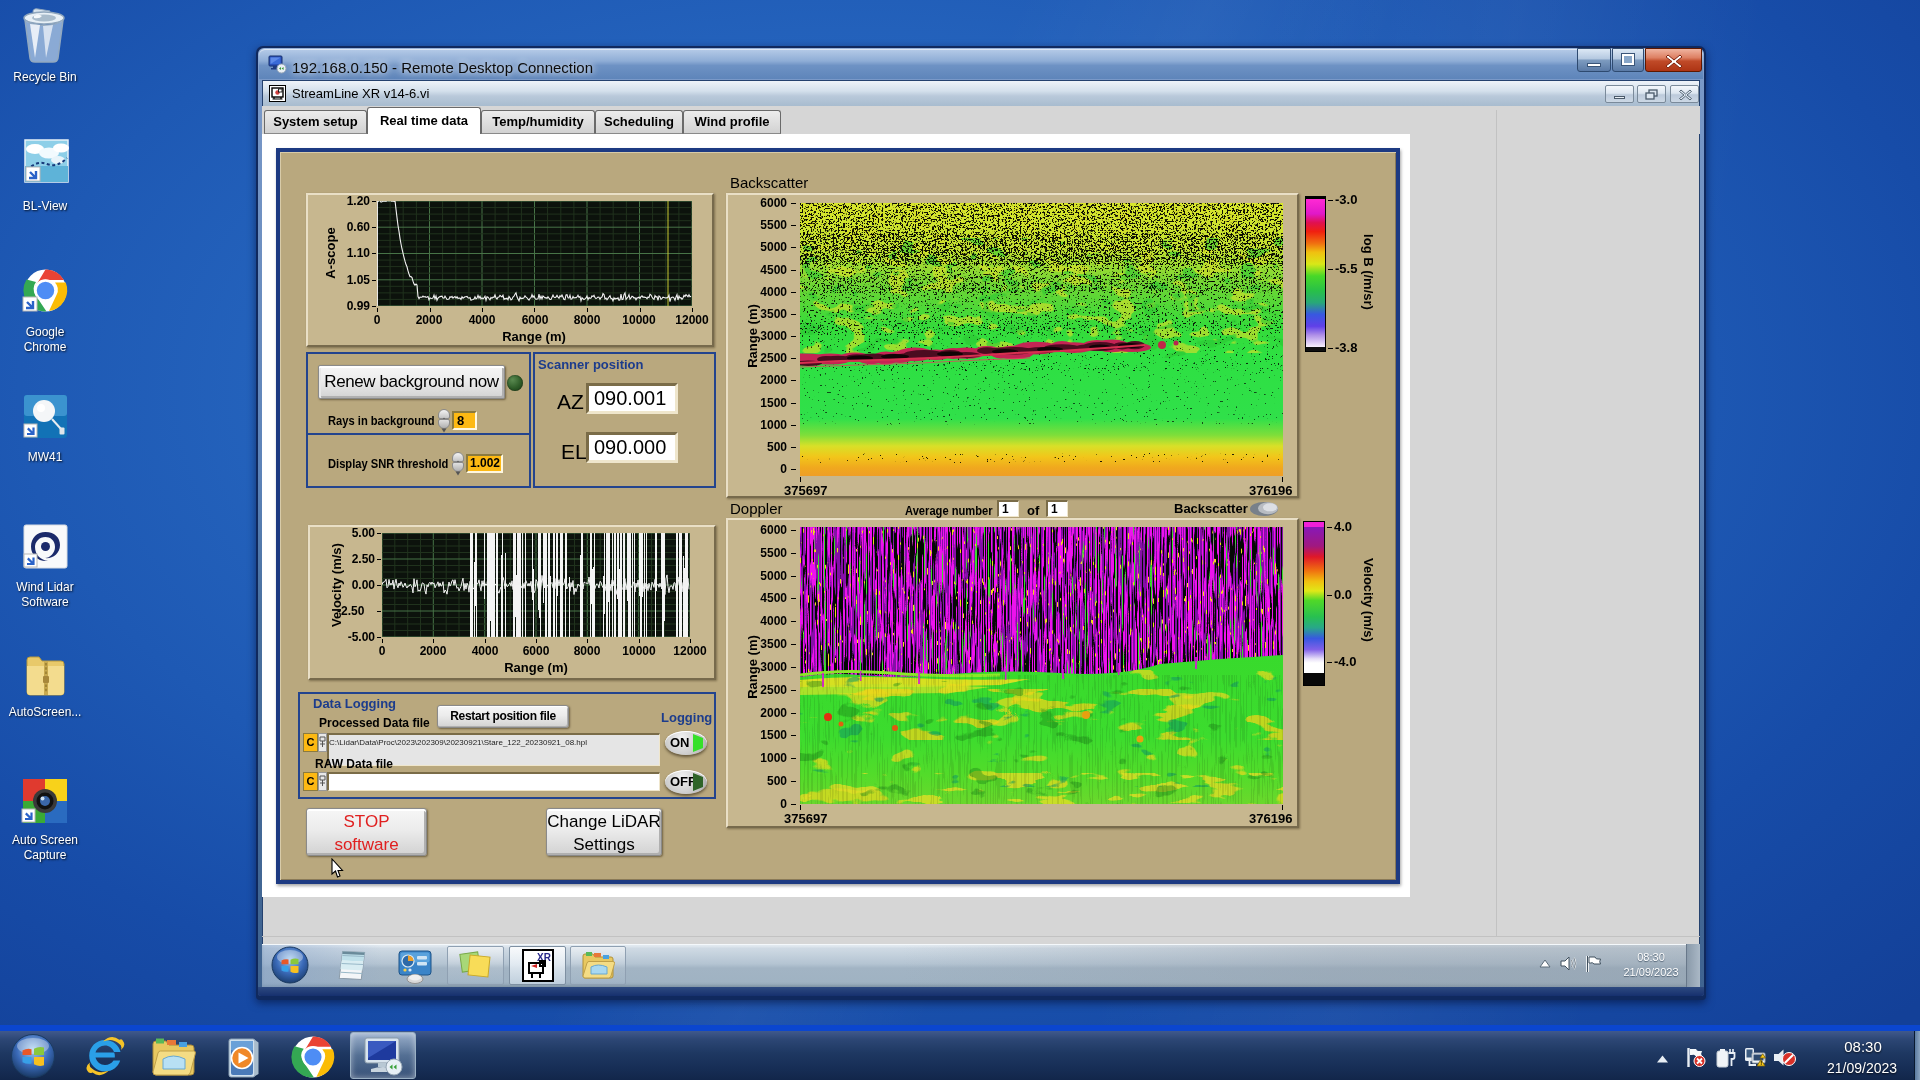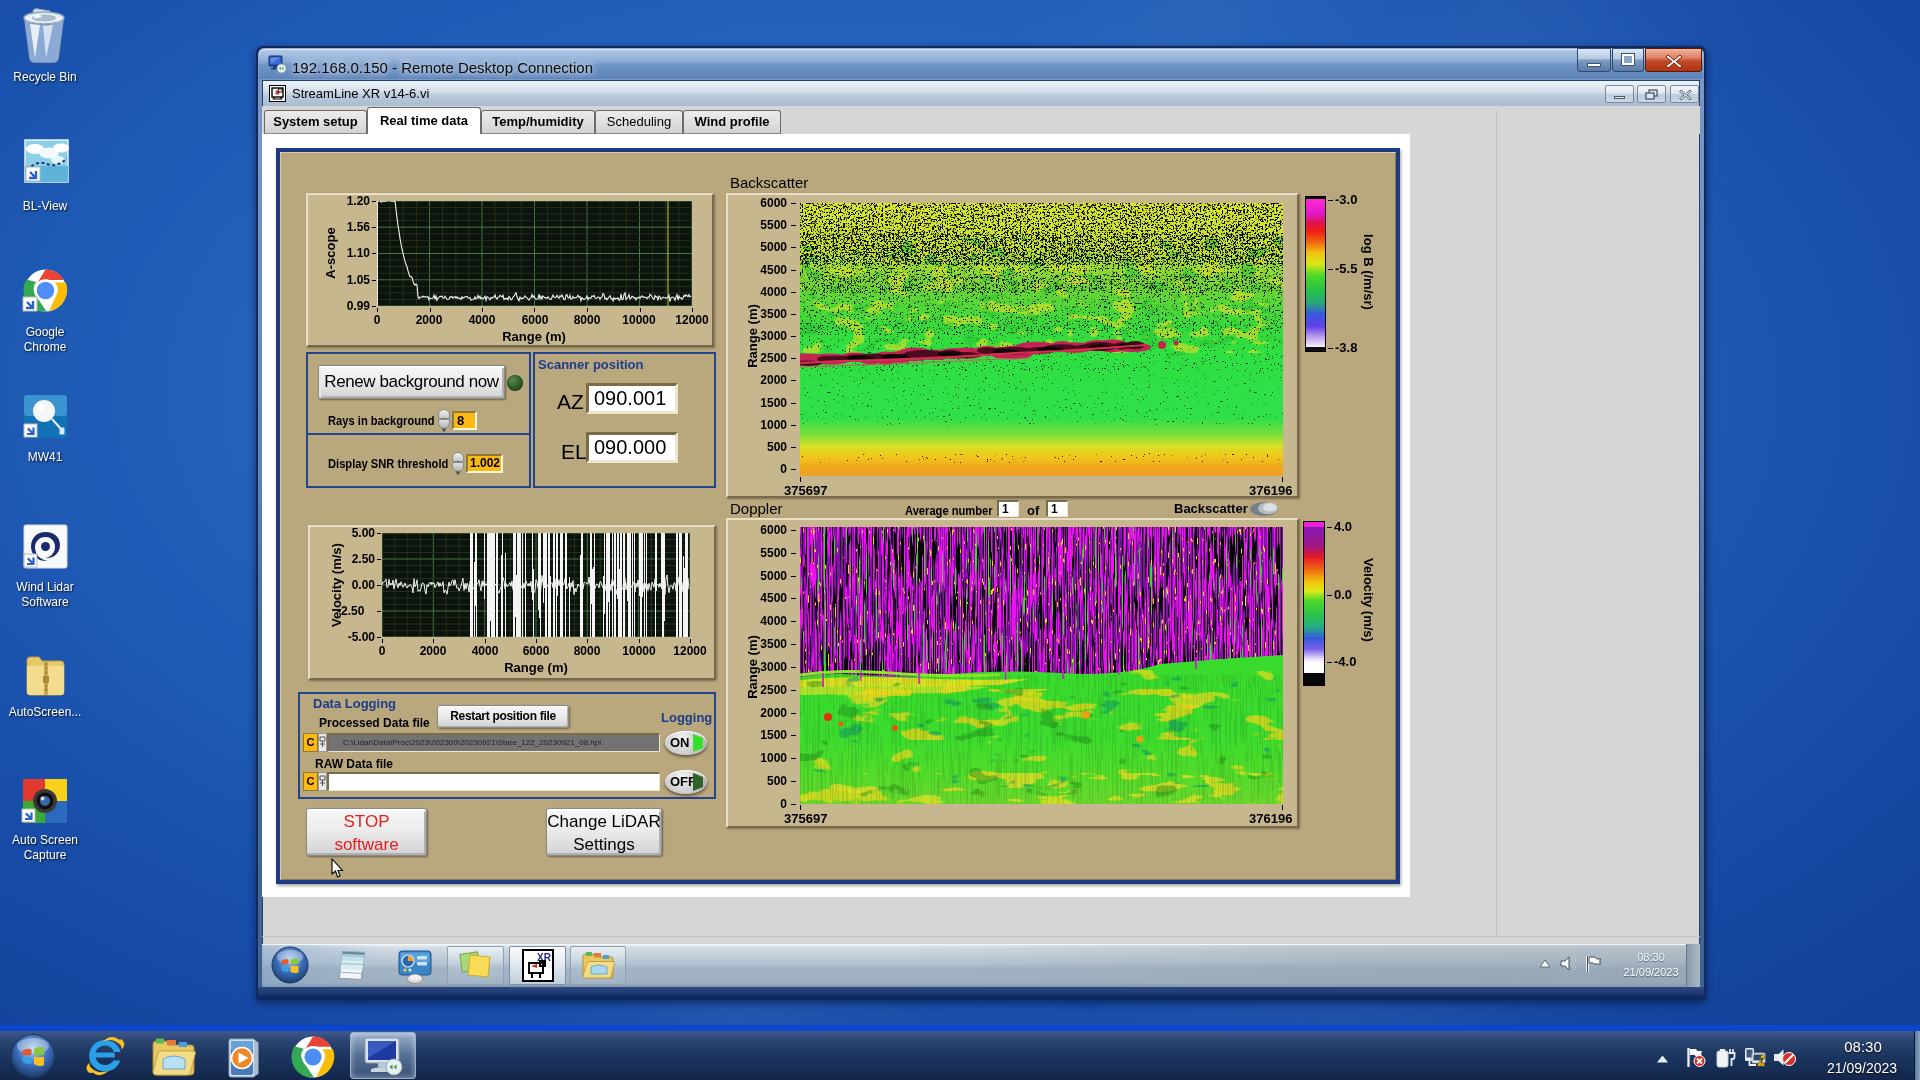--- a/index.html
+++ b/index.html
@@ -143,21 +143,21 @@
 <div class="abs" style="left:264px;top:110px;width:103px;height:24px;background:linear-gradient(#ececec,#d2d2d2);border:1px solid #6a6a6a;border-bottom:1px solid #8a8a8a;border-radius:3px 3px 0 0">
     <div style="font-size:13px;font-weight:bold;text-align:center;margin-top:3px">System setup</div>
   </div>
 <div class="abs" style="left:367px;top:107px;width:114px;height:27px;background:#fff;border:1px solid #6a6a6a;border-bottom:none;border-radius:3px 3px 0 0;z-index:5">
     <div style="font-size:13px;font-weight:bold;text-align:center;margin-top:5px">Real time data</div>
   </div>
 <div class="abs" style="left:481px;top:110px;width:114px;height:24px;background:linear-gradient(#ececec,#d2d2d2);border:1px solid #6a6a6a;border-bottom:1px solid #8a8a8a;border-radius:3px 3px 0 0">
     <div style="font-size:13px;font-weight:bold;text-align:center;margin-top:3px">Temp/humidity</div>
   </div>
 <div class="abs" style="left:595px;top:110px;width:88px;height:24px;background:linear-gradient(#ececec,#d2d2d2);border:1px solid #6a6a6a;border-bottom:1px solid #8a8a8a;border-radius:3px 3px 0 0">
-    <div style="font-size:13px;font-weight:normal;text-align:center;margin-top:3px">Scheduling</div>
+    <div style="font-size:13px;font-weight:bold;text-align:center;margin-top:3px">Scheduling</div>
   </div>
 <div class="abs" style="left:683px;top:110px;width:98px;height:24px;background:linear-gradient(#ececec,#d2d2d2);border:1px solid #6a6a6a;border-bottom:1px solid #8a8a8a;border-radius:3px 3px 0 0">
     <div style="font-size:13px;font-weight:bold;text-align:center;margin-top:3px">Wind profile</div>
   </div>
 <div class="abs" style="left:262px;top:134px;width:1148px;height:763px;background:#fff"></div>
 <div class="abs" style="left:1496px;top:110px;width:1px;height:826px;background:#c2c2c2"></div>
 <div class="abs" style="left:262px;top:936px;width:1438px;height:1px;background:#c2c2c2"></div>
 
 <div class="abs" style="left:276px;top:148px;width:1124px;height:736px;background:#b9a87e;border:4px solid #1d3a82;box-shadow:inset 1px 1px 0 #d8cba8, inset -1px -1px 0 #8a7a58, 1px 2px 3px rgba(0,0,0,.35)"></div>
 <div class="abs bevup" style="left:306px;top:193px;width:408px;height:154px;background:#c7b78f;box-shadow:1px 1px 2px rgba(40,30,10,.4)"></div>
@@ -204,21 +204,21 @@
     <line x1="0" y1="85.3" x2="315" y2="85.3" stroke="#20321d" stroke-width="1"></line>
     <line x1="0" y1="91.9" x2="315" y2="91.9" stroke="#20321d" stroke-width="1"></line>
     <line x1="0" y1="98.4" x2="315" y2="98.4" stroke="#20321d" stroke-width="1"></line>
     <line x1="0" y1="105.0" x2="315" y2="105.0" stroke="#477347" stroke-width="1"></line>
 <line x1="291" y1="0" x2="291" y2="105" stroke="#c8c832" stroke-width="1"></line>
 <line x1="0.5" y1="0" x2="0.5" y2="105" stroke="#e8e8e8" stroke-width="1"></line>
 <polyline points="0,-0.2 1,0.5 2,-0.4 3,-0.5 4,1.0 5,0.7 6,-0.1 7,0.2 8,0.0 9,0.4 10,-0.4 11,-0.4 12,-0.0 13,-0.6 14,-0.2 15,0.4 16,-0.2 17,0.5 18,-0.4 19,8.2 20,16.6 21,24.5 22,30.4 23,37.3 24,43.0 25,48.0 26,52.2 27,56.4 28,60.2 29,63.6 30,65.8 31,69.8 32,73.0 33,75.7 34,75.5 35,76.5 36,80.2 37,82.9 38,84.2 39,83.1 40,84.1 41,95.6 42,97.6 43,96.1 44,96.3 45,96.2 46,95.1 47,96.1 48,95.4 49,96.4 50,96.0 51,95.5 52,98.8 53,97.0 54,97.3 55,97.5 56,96.9 57,94.1 58,97.9 59,95.0 60,99.2 61,97.0 62,96.2 63,95.6 64,95.4 65,95.2 66,97.1 67,97.2 68,95.1 69,96.8 70,98.5 71,98.3 72,98.0 73,95.7 74,96.3 75,95.4 76,97.2 77,96.2 78,95.5 79,97.0 80,95.8 81,97.6 82,97.1 83,97.1 84,98.4 85,95.7 86,97.3 87,96.5 88,95.7 89,95.8 90,95.4 91,96.7 92,97.2 93,96.6 94,99.2 95,98.8 96,98.6 97,98.1 98,95.9 99,97.9 100,97.1 101,94.4 102,97.1 103,95.3 104,98.0 105,96.8 106,98.0 107,97.0 108,95.2 109,99.3 110,95.8 111,96.1 112,97.5 113,98.8 114,96.4 115,97.3 116,96.1 117,96.5 118,93.9 119,96.9 120,98.1 121,96.2 122,96.1 123,94.3 124,95.2 125,95.9 126,94.2 127,98.4 128,97.5 129,98.0 130,97.1 131,98.7 132,95.5 133,96.9 134,98.9 135,98.1 136,96.0 137,95.2 138,93.3 139,91.8 140,95.8 141,98.1 142,99.9 143,96.1 144,97.8 145,97.2 146,97.5 147,96.7 148,94.8 149,96.2 150,96.8 151,98.2 152,99.2 153,97.3 154,96.6 155,93.7 156,96.3 157,94.9 158,97.3 159,98.4 160,98.0 161,97.7 162,93.1 163,97.8 164,95.2 165,97.9 166,95.0 167,95.9 168,96.8 169,96.6 170,97.5 171,95.8 172,97.2 173,98.5 174,98.5 175,96.2 176,94.0 177,96.2 178,96.7 179,96.0 180,94.4 181,96.1 182,97.2 183,94.7 184,95.8 185,94.0 186,96.2 187,98.5 188,98.7 189,93.9 190,93.7 191,96.8 192,97.1 193,94.2 194,98.3 195,97.9 196,95.5 197,97.1 198,96.5 199,96.8 200,96.0 201,94.2 202,96.4 203,95.5 204,99.8 205,96.6 206,97.8 207,98.5 208,97.9 209,97.0 210,95.0 211,98.6 212,96.5 213,97.3 214,97.0 215,94.9 216,95.6 217,94.4 218,96.7 219,97.6 220,96.9 221,96.1 222,96.2 223,98.2 224,96.4 225,96.1 226,92.5 227,93.5 228,97.9 229,97.0 230,98.8 231,97.4 232,96.0 233,94.6 234,97.7 235,97.5 236,99.9 237,96.8 238,98.2 239,97.3 240,97.9 241,96.7 242,99.3 243,98.8 244,93.1 245,98.6 246,98.3 247,93.6 248,91.9 249,98.4 250,97.1 251,96.0 252,93.7 253,98.1 254,96.9 255,95.3 256,95.8 257,97.1 258,96.7 259,98.7 260,96.9 261,96.9 262,96.1 263,97.4 264,95.7 265,94.9 266,96.3 267,95.9 268,96.4 269,96.5 270,97.7 271,96.0 272,96.7 273,93.2 274,94.0 275,95.9 276,97.7 277,98.3 278,94.6 279,96.1 280,95.7 281,99.3 282,95.0 283,95.8 284,98.3 285,97.3 286,96.1 287,96.4 288,97.0 289,96.7 290,96.9 291,96.3 292,94.1 293,100.6 294,96.9 295,96.2 296,96.0 297,97.1 298,99.3 299,96.0 300,93.7 301,99.0 302,95.1 303,97.0 304,96.6 305,98.2 306,97.0 307,94.4 308,95.6 309,93.7 310,94.6 311,95.8 312,93.7 313,95.8 314,95.2" fill="none" stroke="#f2f2f2" stroke-width="1.1"></polyline>
 </svg>
 <div class="lbl" style="left:340px;top:194px;width:30px;text-align:right;font-size:12px;font-weight:bold">1.20</div>
 <div class="abs" style="left:372px;top:201px;width:4px;height:1px;background:#000"></div>
-<div class="lbl" style="left:340px;top:220px;width:30px;text-align:right;font-size:12px;font-weight:bold">1.56</div>
+<div class="lbl" style="left:340px;top:220px;width:30px;text-align:right;font-size:12px;font-weight:bold">0.60</div>
 <div class="abs" style="left:372px;top:227px;width:4px;height:1px;background:#000"></div>
 <div class="lbl" style="left:340px;top:246px;width:30px;text-align:right;font-size:12px;font-weight:bold">1.10</div>
 <div class="abs" style="left:372px;top:253px;width:4px;height:1px;background:#000"></div>
 <div class="lbl" style="left:340px;top:273px;width:30px;text-align:right;font-size:12px;font-weight:bold">1.05</div>
 <div class="abs" style="left:372px;top:280px;width:4px;height:1px;background:#000"></div>
 <div class="lbl" style="left:340px;top:299px;width:30px;text-align:right;font-size:12px;font-weight:bold">0.99</div>
 <div class="abs" style="left:372px;top:306px;width:4px;height:1px;background:#000"></div>
 <div class="abs" style="left:377px;top:308px;width:1px;height:4px;background:#000"></div>
 <div class="lbl" style="left:352px;top:313px;width:50px;text-align:center;font-size:12px;font-weight:bold">0</div>
 <div class="abs" style="left:430px;top:308px;width:1px;height:4px;background:#000"></div>
@@ -444,21 +444,21 @@
 <div class="lbl" style="left:336px;top:585px;font-size:13px;font-weight:bold;transform:translate(-50%,-50%) rotate(-90deg)">Velocity (m/s)</div>
 <div class="nvb" style="left:298px;top:692px;width:418px;height:107px"></div>
 <div class="lbl" style="left:313px;top:696px;font-size:13px;font-weight:bold;color:#1c3c8c">Data Logging</div>
 <div class="lbl" style="left:319px;top:716px;font-size:12px;font-weight:bold">Processed Data file</div>
 <div class="gbtn" style="left:437px;top:705px;width:132px;height:23px;font-size:12px;font-weight:bold;line-height:21px;letter-spacing:-0.3px;box-shadow:inset 0 1px 0 #fff,inset -1px -1px 0 #b0b0b0,1px 1px 2px rgba(40,30,10,.5)">Restart position file</div>
 <div class="lbl" style="left:661px;top:710px;font-size:13px;font-weight:bold;color:#1c3c8c">Logging</div>
 <div class="abs" style="left:303px;top:733px;width:15px;height:19px;background:#fdb913;border:1px solid #8a7a40;font-size:11px;font-weight:bold;text-align:center;line-height:17px">C</div>
 <div class="abs" style="left:318px;top:733px;width:9px;height:19px;background:#e8e8e8;border:1px solid #999"><svg width="7" height="17" viewBox="0 0 7 17">
       <path d="M1 3 L6 3 L6 7 L1 7 Z M3.5 7 L3.5 13 M1 10 L6 10" stroke="#555" fill="none"></path>
     </svg></div>
-<div class="abs" style="left:327px;top:733px;width:333px;height:19px;background:#737373;border-top:2px solid #7a6c48;border-left:2px solid #7a6c48;border-right:1px solid #efe6cc;border-bottom:1px solid #efe6cc;font-size:8px;line-height:16px;padding-left:14px;white-space:nowrap;overflow:hidden;color:#222">C:\Lidar\Data\Proc\2023\202309\20230921\Stare_122_20230921_08.hpl</div>
+<div class="abs" style="left:327px;top:733px;width:333px;height:33px;background:#e5e5e5;border-top:2px solid #7a6c48;border-left:2px solid #7a6c48;border-right:1px solid #efe6cc;border-bottom:1px solid #efe6cc;font-size:8px;line-height:16px;padding-left:0;white-space:nowrap;overflow:hidden;color:#222">C:\Lidar\Data\Proc\2023\202309\20230921\Stare_122_20230921_08.hpl</div>
 <div class="lbl" style="left:315px;top:757px;font-size:12px;font-weight:bold">RAW Data file</div>
 <div class="abs" style="left:303px;top:772px;width:15px;height:19px;background:#fdb913;border:1px solid #8a7a40;font-size:11px;font-weight:bold;text-align:center;line-height:17px">C</div>
 <div class="abs" style="left:318px;top:772px;width:9px;height:19px;background:#e8e8e8;border:1px solid #999"><svg width="7" height="17" viewBox="0 0 7 17">
       <path d="M1 3 L6 3 L6 7 L1 7 Z M3.5 7 L3.5 13 M1 10 L6 10" stroke="#555" fill="none"></path>
     </svg></div>
 <div class="abs" style="left:327px;top:772px;width:333px;height:19px;background:#fff;border-top:2px solid #7a6c48;border-left:2px solid #7a6c48;border-right:1px solid #efe6cc;border-bottom:1px solid #efe6cc;font-size:8px;line-height:16px;padding-left:2px;white-space:nowrap;overflow:hidden;color:#222"></div>
 <div class="abs" style="left:665px;top:731px;width:42px;height:24px;border-radius:50%;background:radial-gradient(circle at 40% 30%,#f2f2f2,#c2c2c2 70%,#9a9a9a);box-shadow:0 2px 3px rgba(30,20,5,.55),inset 0 1px 0 #fff">
     <div class="abs" style="left:5px;top:4px;font-size:13px;font-weight:bold">ON</div>
     <svg class="abs" style="left:26px;top:3px" width="14" height="18" viewBox="0 0 14 18">
       <path d="M2 0 L12 4 L12 14 L2 18 Z" fill="#35e02a"></path>

